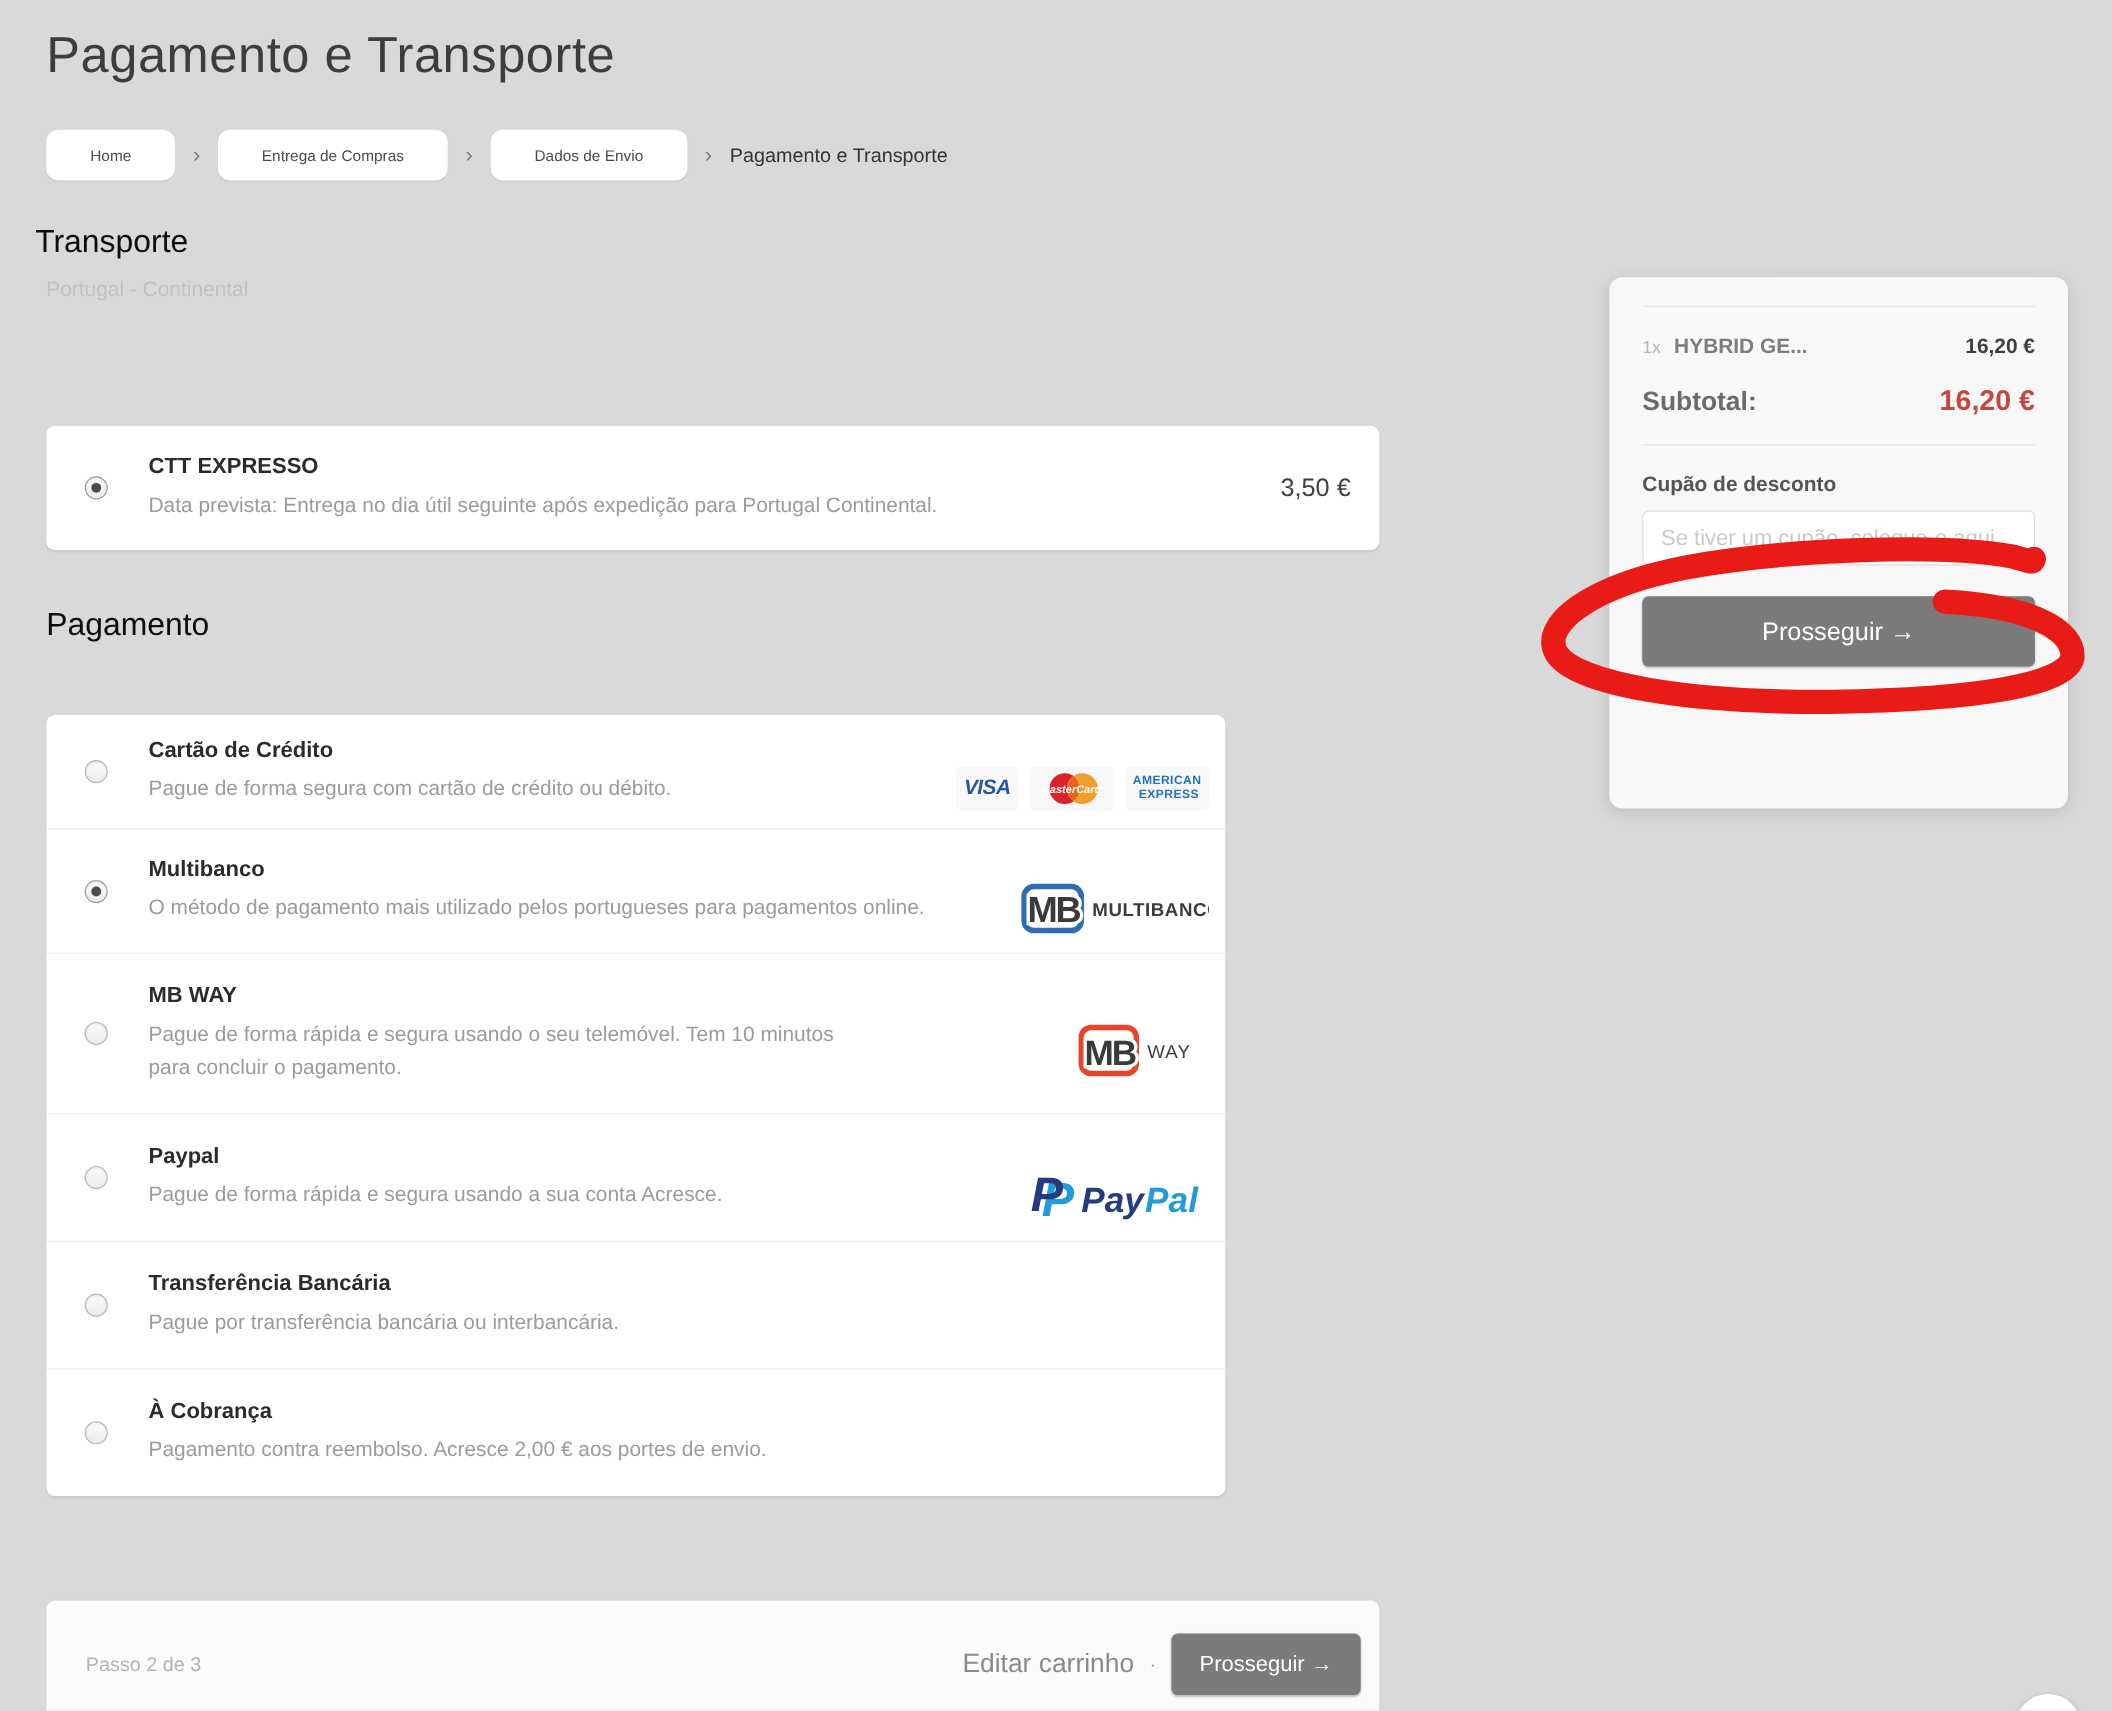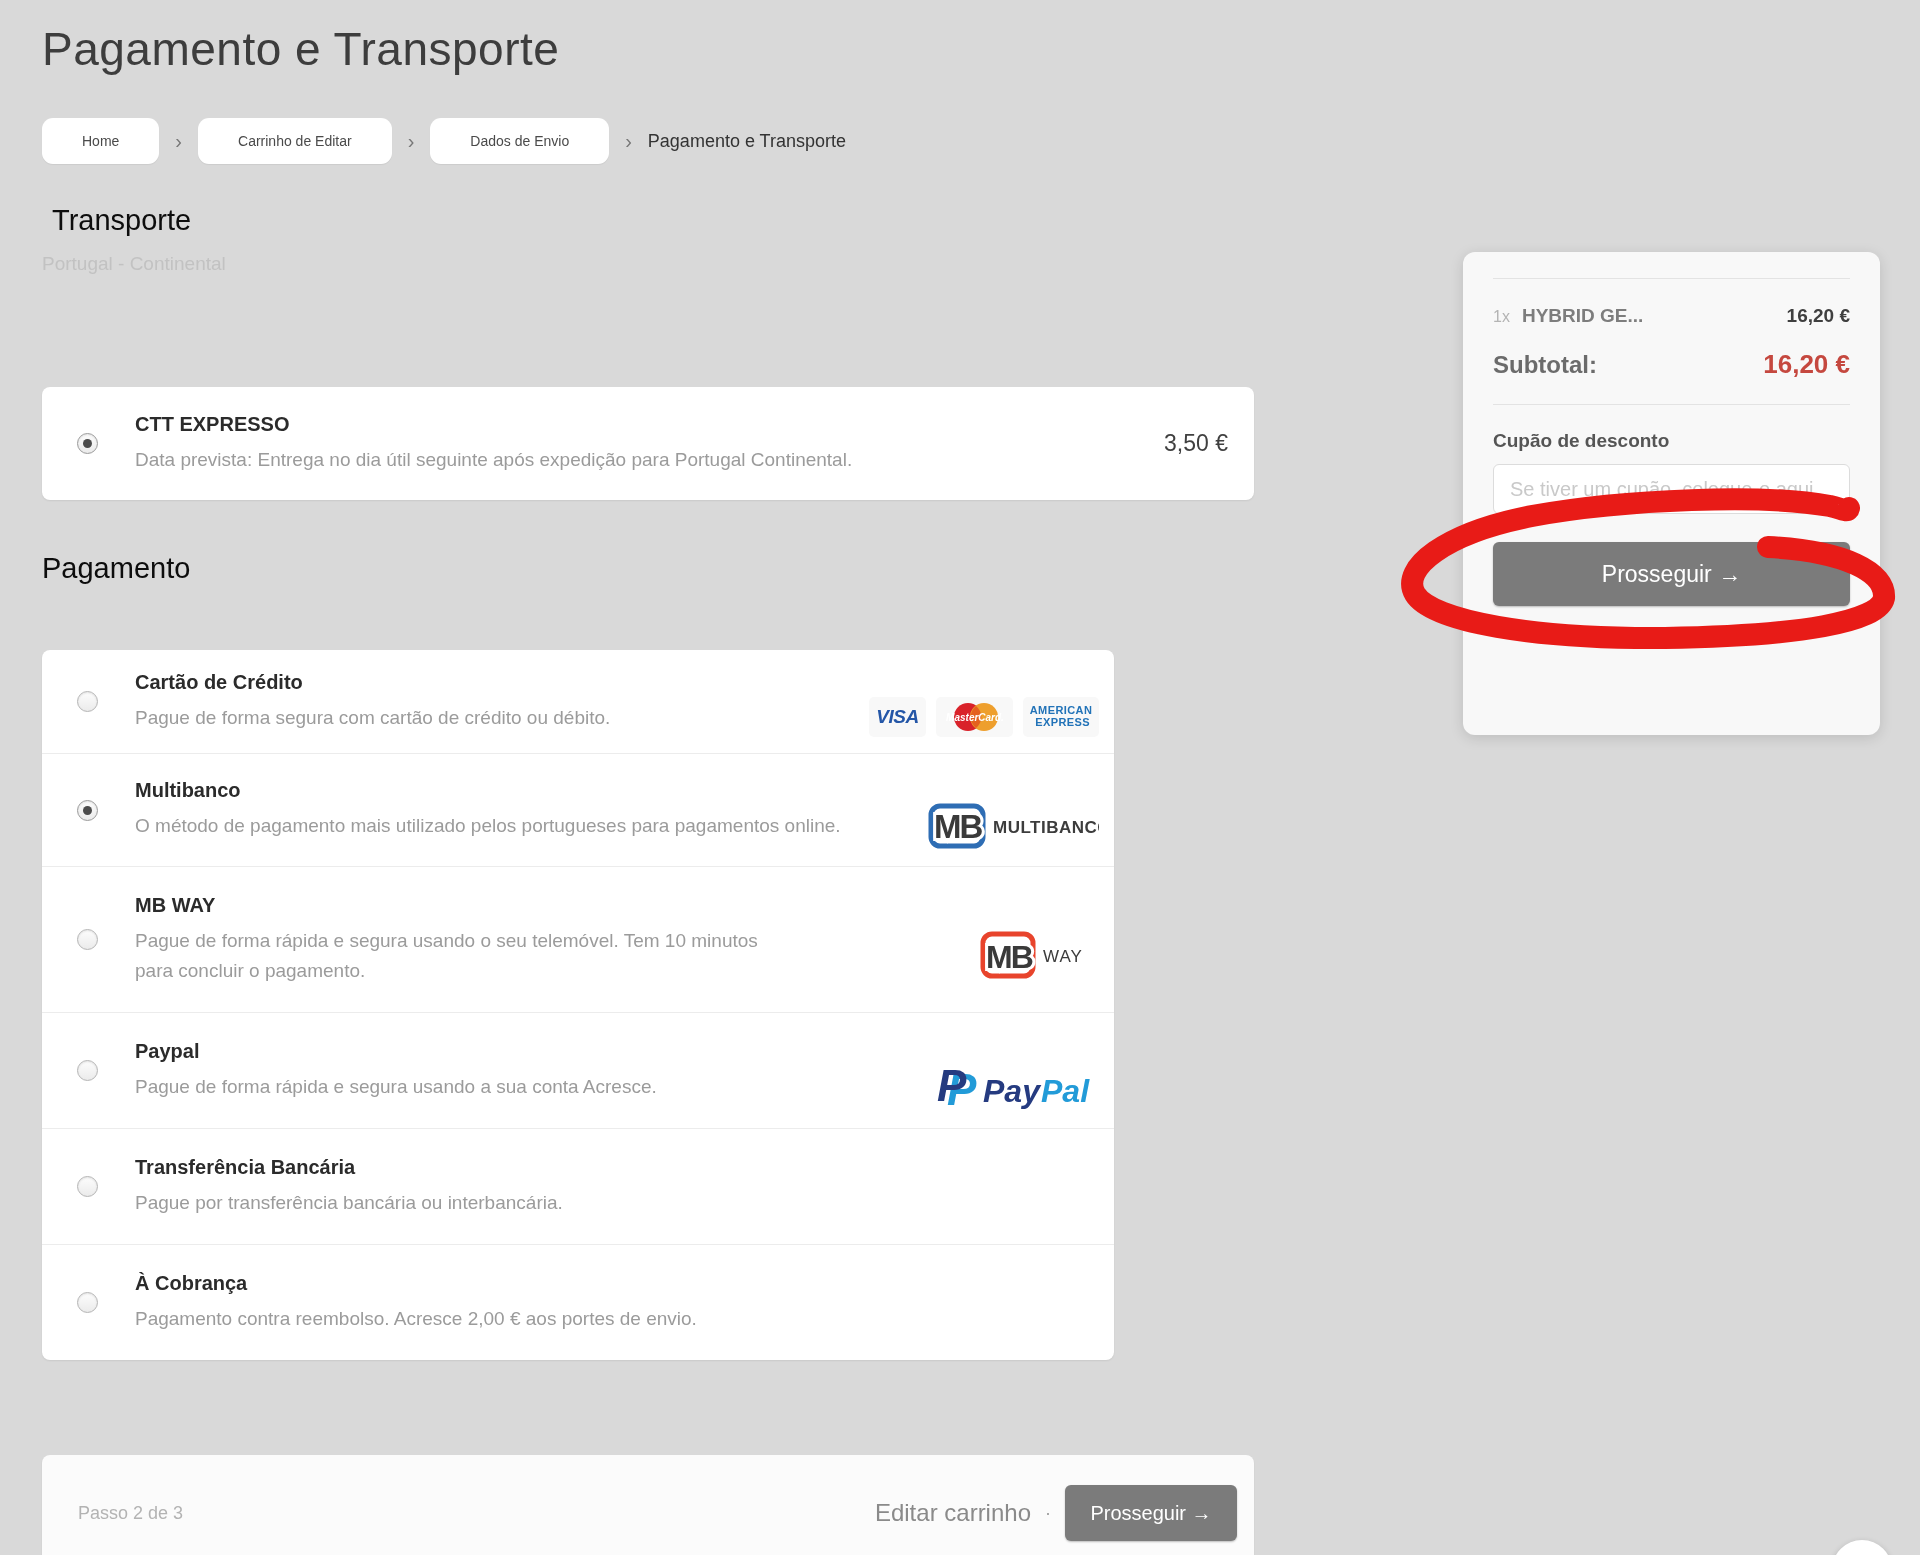--- a/index.html
+++ b/index.html
@@ -78,28 +78,28 @@
   svg text{font-family:"Liberation Sans","DejaVu Sans",sans-serif;}
 </style>
 </head>
 <body>
 
 <div class="abs page-title">Pagamento e Transporte</div>
 
 <div class="abs crumbs">
   <div class="crumb-pill">Home</div>
   <span class="crumb-sep">›</span>
-  <div class="crumb-pill">Carrinho de Editar</div>
+  <div class="crumb-pill">Entrega de Compras</div>
   <span class="crumb-sep">›</span>
   <div class="crumb-pill">Dados de Envio</div>
   <span class="crumb-sep">›</span>
   <span class="crumb-current">Pagamento e Transporte</span>
 </div>
 
-<div class="abs sec-h" style="left:52px;top:204px;">Transporte</div>
+<div class="abs sec-h" style="left:32px;top:204px;">Transporte</div>
 <div class="abs sec-sub" style="left:42px;top:253px;">Portugal - Continental</div>
 
 <div class="abs card ship-card">
   <span class="radio on" style="margin-left:35px;"></span>
   <div class="opt-text">
     <span class="opt-title">CTT EXPRESSO</span>
     <span class="opt-desc" style="max-width:860px;">Data prevista: Entrega no dia útil seguinte após expedição para Portugal Continental.</span>
   </div>
   <span class="ship-price">3,50 €</span>
 </div>

